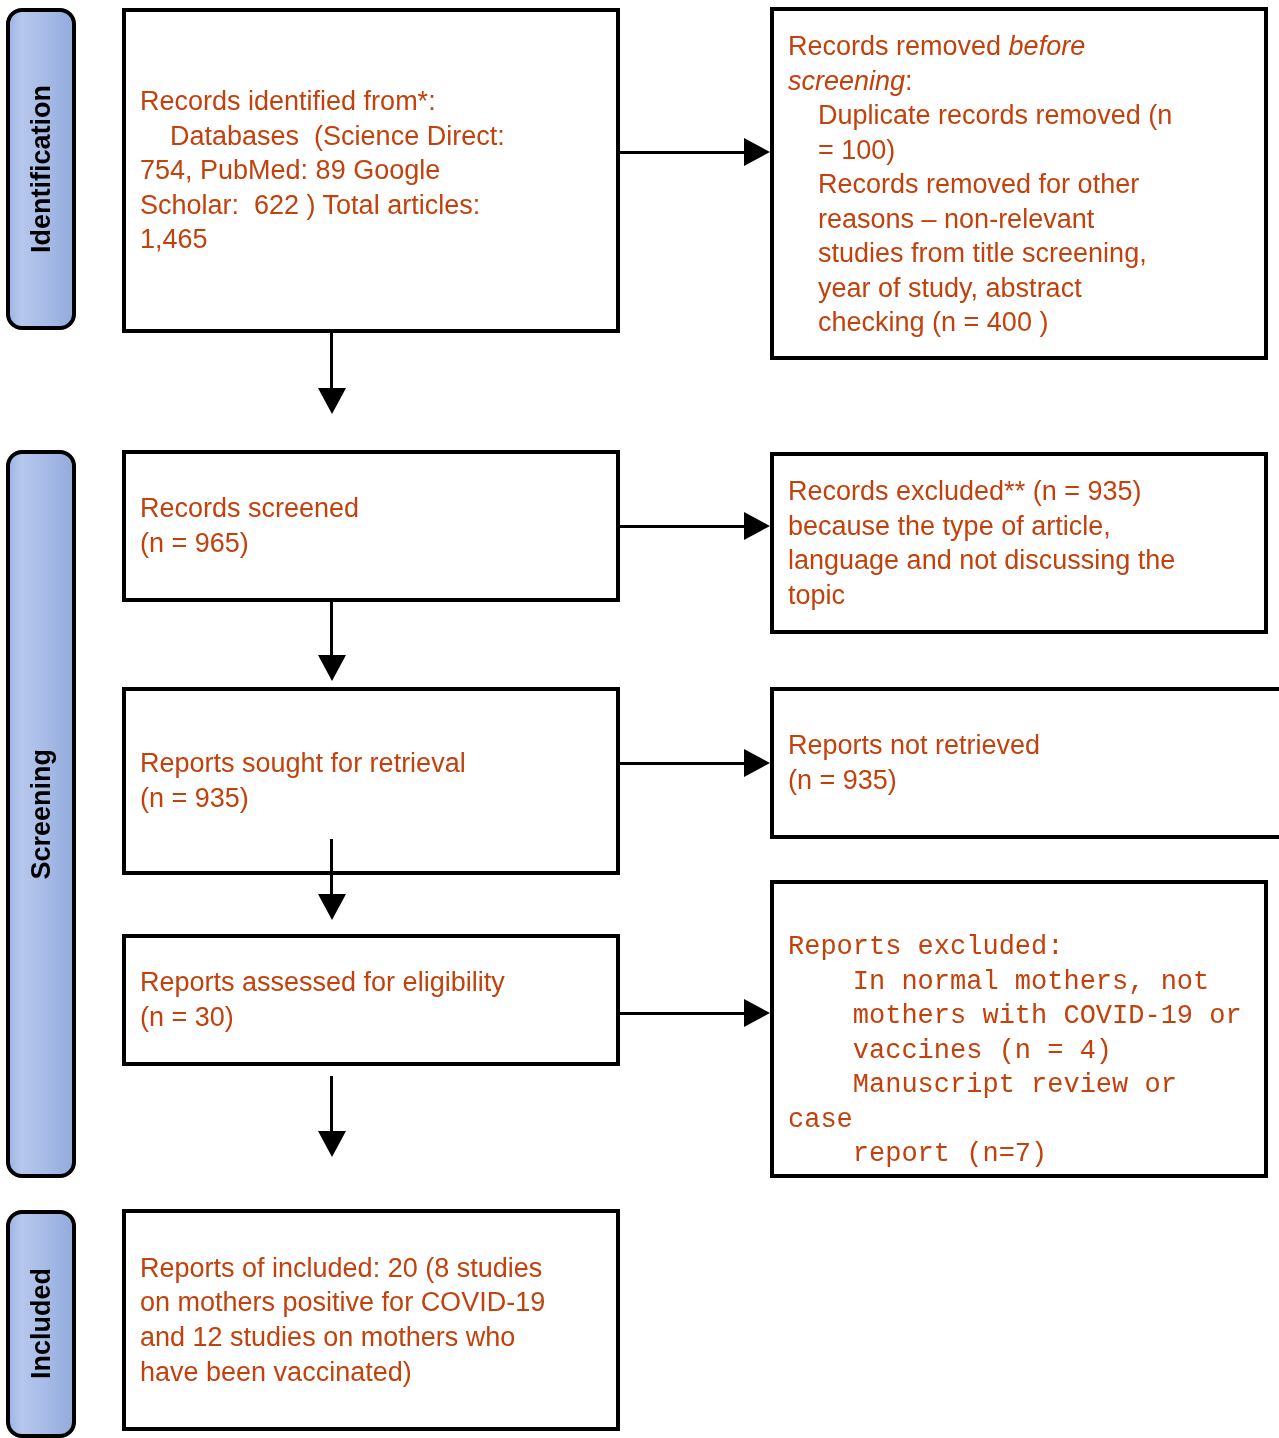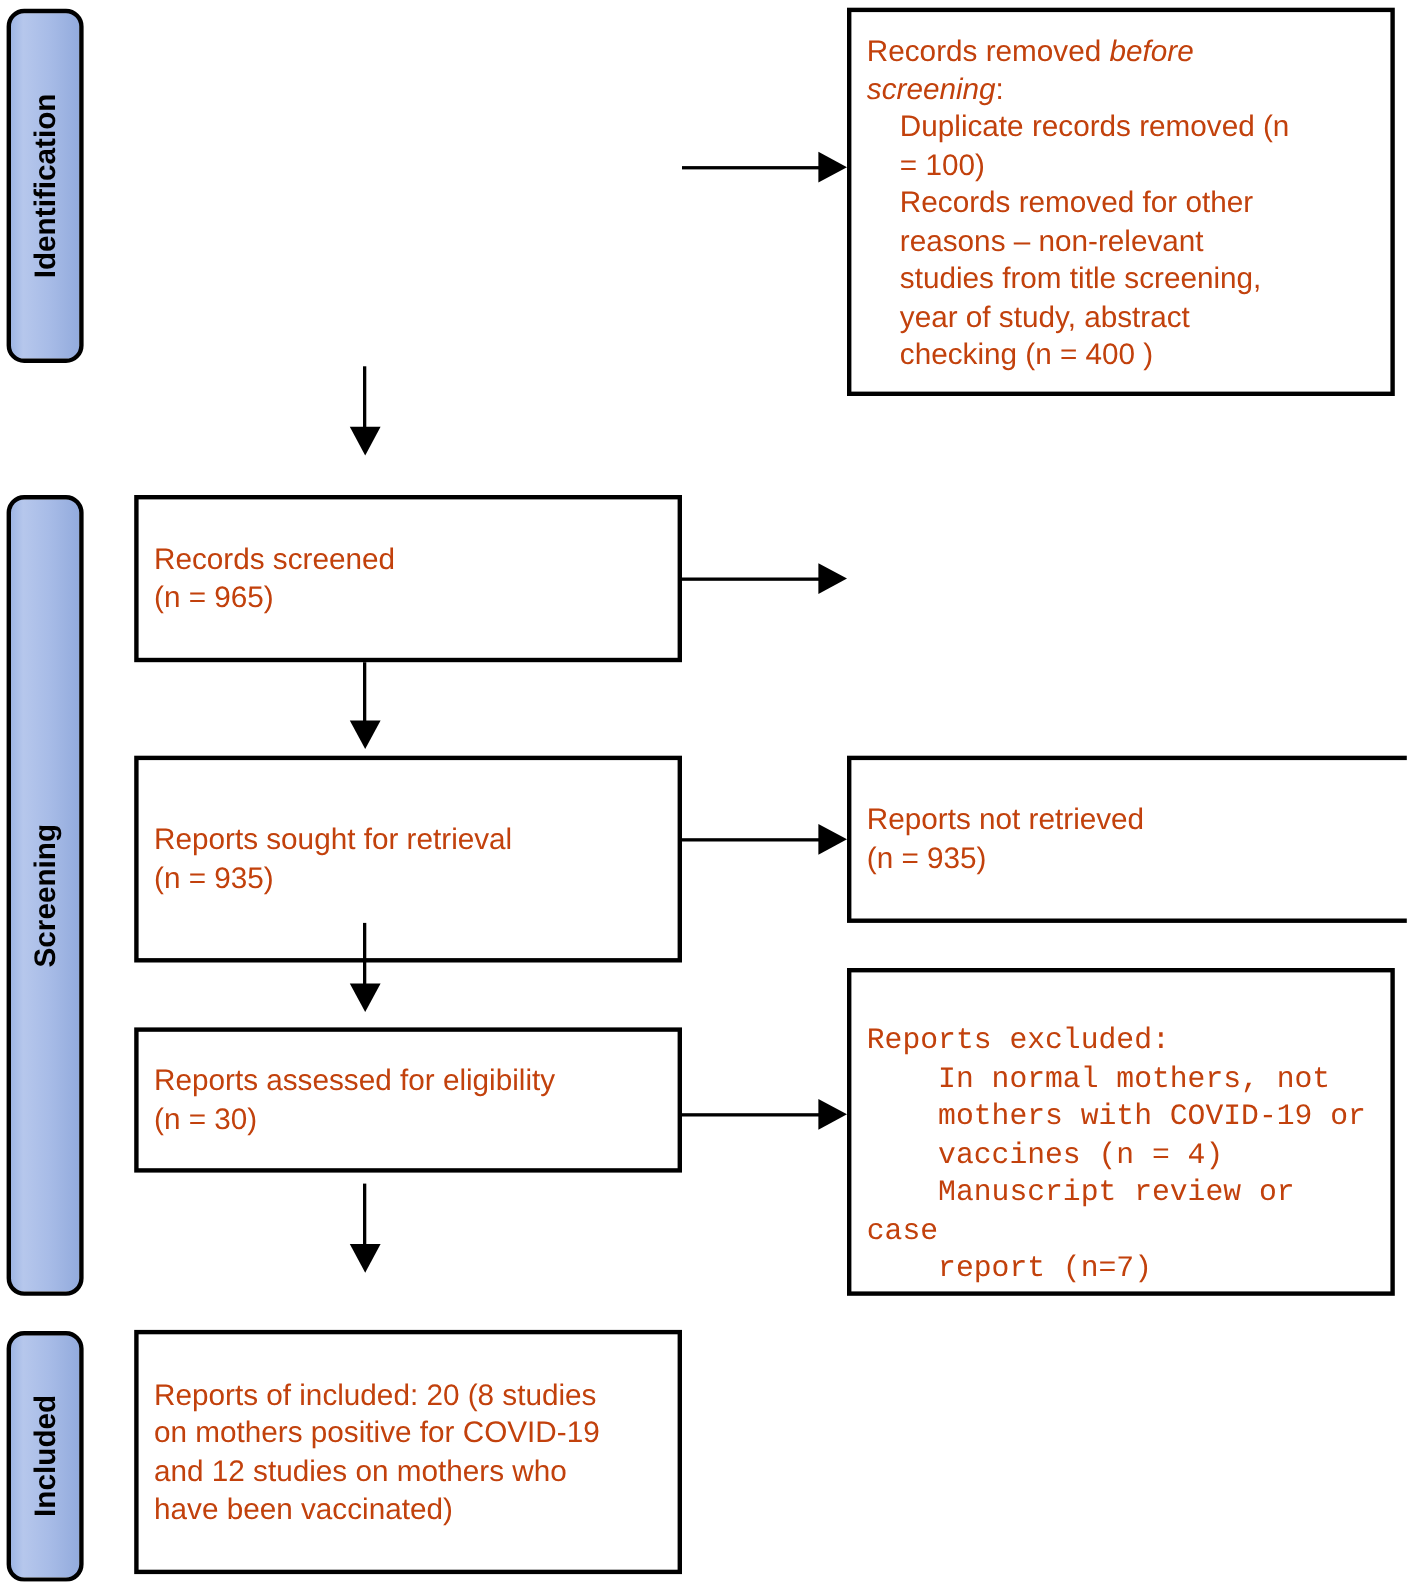--- a/index.html
+++ b/index.html
@@ -111,20 +111,27 @@
   </div>
 
   <div class="stage-bar" style="left:6px; top:450px; width:70px; height:728px;">
     <span class="stage-label">Screening</span>
   </div>
 
   <div class="stage-bar" style="left:6px; top:1210px; width:70px; height:228px;">
     <span class="stage-label">Included</span>
   </div>
 
+  <div class="flow-box" style="left:122px; top:8px; width:498px; height:325px;">
+    <div class="box-text">Records identified from*:
+    Databases  (Science Direct:
+754, PubMed: 89 Google
+Scholar:  622 ) Total articles:
+1,465</div>
+  </div>
 
   <div class="conn">
     <div class="conn-line-h" style="left:620px; top:151px; width:128px;"></div>
     <div class="arrow-right" style="left:744px; top:138px;"></div>
   </div>
 
   <div class="flow-box align-top" style="left:770px; top:7px; width:498px; height:353px;">
     <div class="box-text"><span>Records removed </span><span class="ital">before</span><br><span class="ital">screening</span><span>:</span><br><span>    Duplicate records removed (n
     = 100)
     Records removed for other
@@ -142,20 +149,26 @@
   <div class="flow-box" style="left:122px; top:450px; width:498px; height:152px;">
     <div class="box-text">Records screened
 (n = 965)</div>
   </div>
 
   <div class="conn">
     <div class="conn-line-h" style="left:620px; top:525px; width:128px;"></div>
     <div class="arrow-right" style="left:744px; top:512px;"></div>
   </div>
 
+  <div class="flow-box align-top" style="left:770px; top:452px; width:498px; height:182px;">
+    <div class="box-text">Records excluded** (n = 935)
+because the type of article,
+language and not discussing the
+topic</div>
+  </div>
 
   <div class="conn">
     <div class="conn-line-v" style="left:330px; top:602px; height:60px;"></div>
     <div class="arrow-down" style="left:318px; top:655px;"></div>
   </div>
 
   <div class="flow-box" style="left:122px; top:687px; width:498px; height:188px;">
     <div class="box-text">Reports sought for retrieval
 (n = 935)</div>
   </div>

